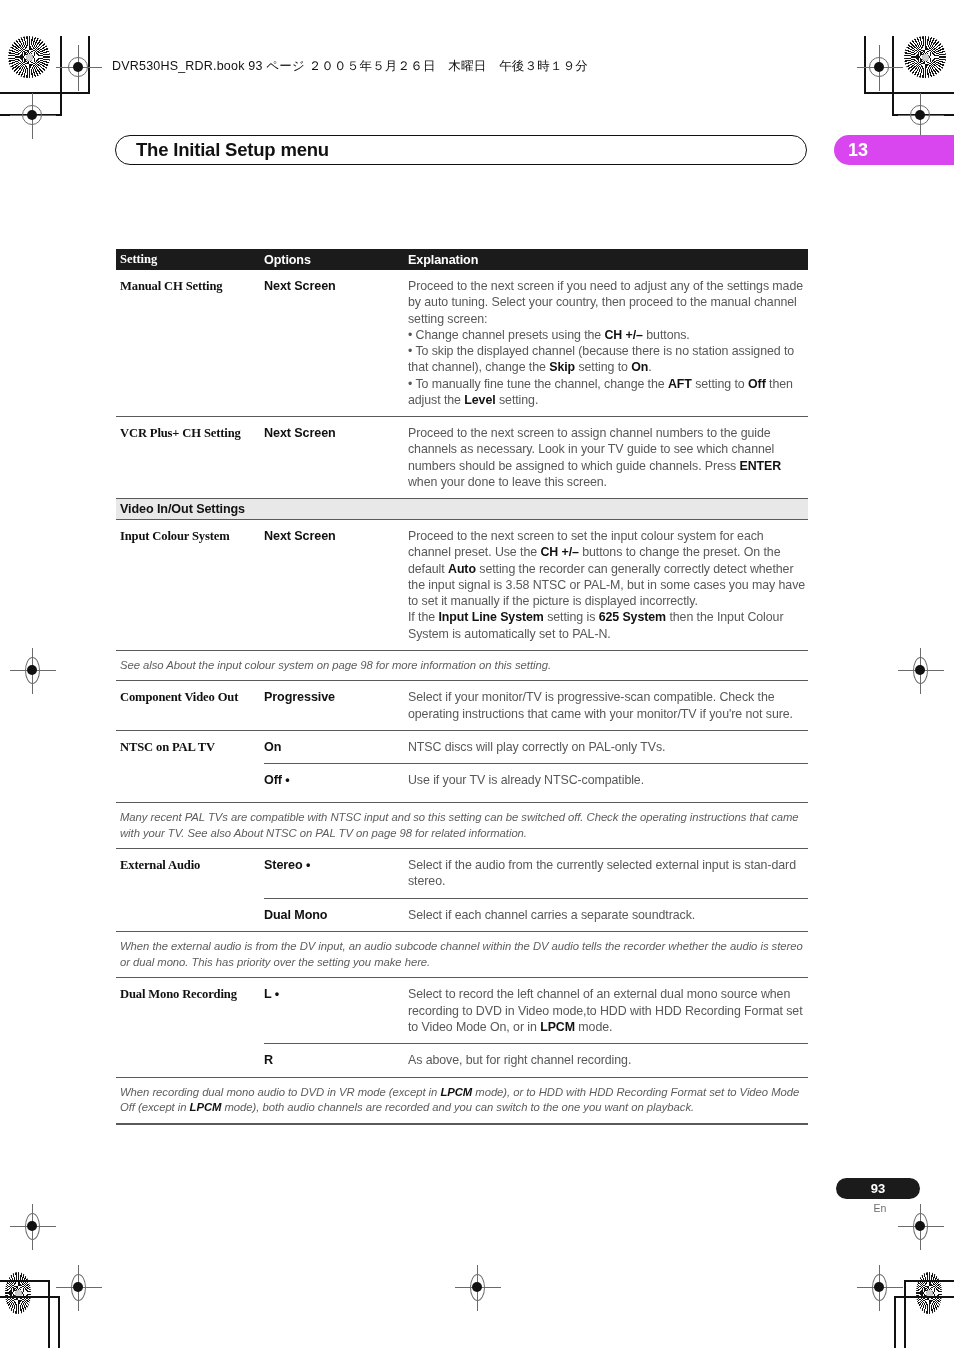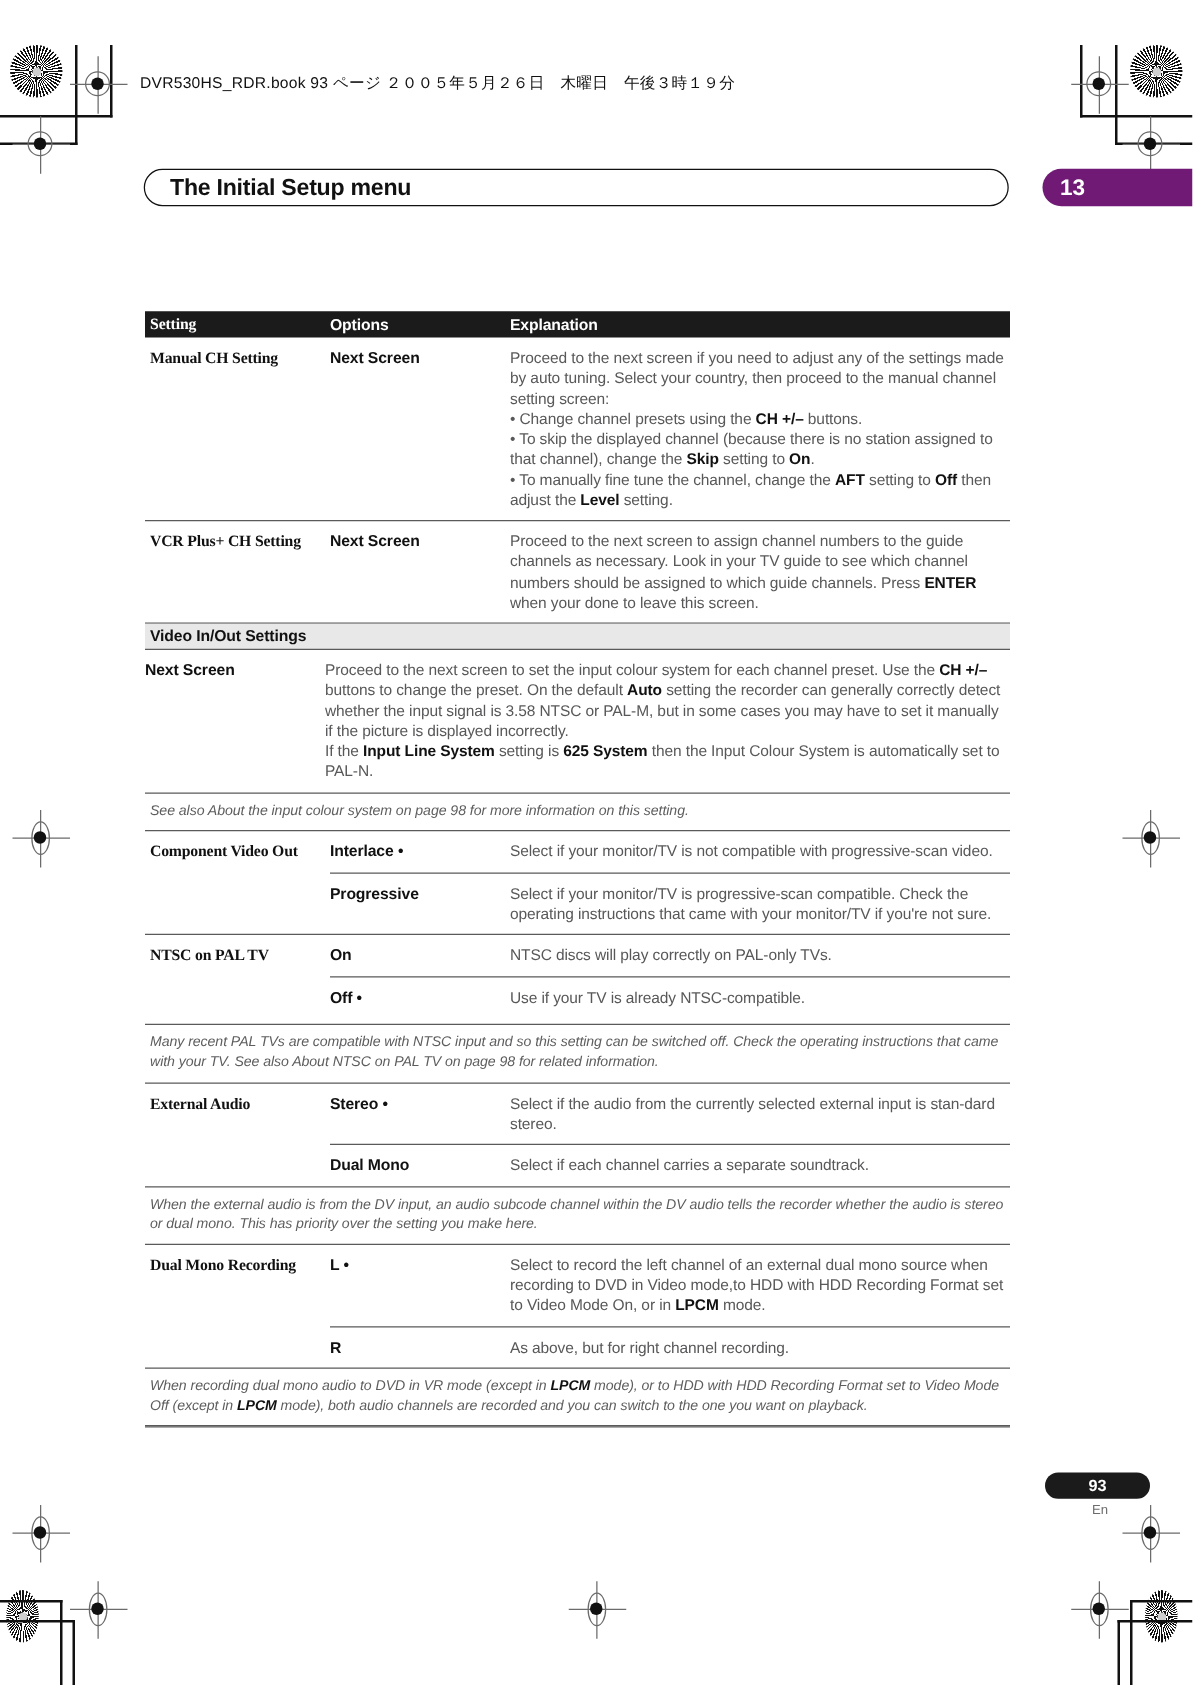--- a/index.html
+++ b/index.html
@@ -101,21 +101,21 @@
     color: #111;
     margin-left: 20px;
     letter-spacing: -0.2px;
   }
   .chapter-tab {
     position: absolute;
     left: 834px;
     top: 135px;
     width: 120px;
     height: 30px;
-    background: #701a75;
+    background: #d946ef;
     border-radius: 15px 0 0 15px;
     display: flex;
     align-items: center;
     text-align: center;
   }
   .chapter-tab .num {
     color: #ffffff;
     font-size: 18px;
     font-weight: bold;
     margin-left: 14px;
@@ -389,43 +389,38 @@
           <div class="option-label">Next Screen</div>
         </div>
         <div class="col-expl">
           <div class="expl">Proceed to the next screen to assign channel numbers to the guide channels as necessary. Look in your TV guide to see which channel numbers should be assigned to which guide channels. Press <b>ENTER</b> when your done to leave this screen.</div>
         </div>
       </div>
       <div class="section-head">
         <span class="lbl">Video In/Out Settings</span>
       </div>
       <div class="row">
+        <div class="col-setting">
+          <div class="setting-label">Input Colour System</div>
+        </div>
         <div class="col-options">
           <div class="option-label">Next Screen</div>
         </div>
         <div class="col-expl">
           <div class="expl">Proceed to the next screen to set the input colour system for each channel preset. Use the <b>CH +/–</b> buttons to change the preset. On the default <b>Auto</b> setting the recorder can generally correctly detect whether the input signal is 3.58 NTSC or PAL-M, but in some cases you may have to set it manually if the picture is displayed incorrectly.<br>If the <b>Input Line System</b> setting is <b>625 System</b> then the Input Colour System is automatically set to PAL-N.</div>
         </div>
       </div>
       <div class="note-row">
         <div class="note">See also About the input colour system on page 98 for more information on this setting.</div>
       </div>
       <div class="row" style="padding-top: 0px; padding-bottom: 0px;">
         <div class="col-setting" style="padding-top: 8px;">
           <div class="setting-label">Component Video Out</div>
         </div>
         <div class="subrows">
-          <div class="subrow">
-            <div class="col-options">
-              <div class="option-label">Interlace •</div>
-            </div>
-            <div class="col-expl">
-              <div class="expl">Select if your monitor/TV is not compatible with progressive-scan video.</div>
-            </div>
-          </div>
           <div class="subrow">
             <div class="col-options">
               <div class="option-label">Progressive</div>
             </div>
             <div class="col-expl">
               <div class="expl">Select if your monitor/TV is progressive-scan compatible. Check the operating instructions that came with your monitor/TV if you're not sure.</div>
             </div>
           </div>
         </div>
       </div>

